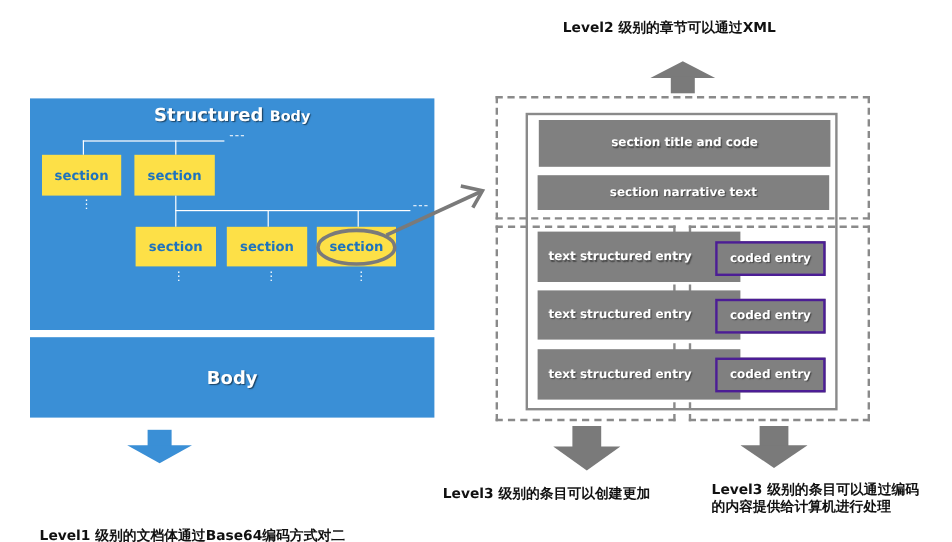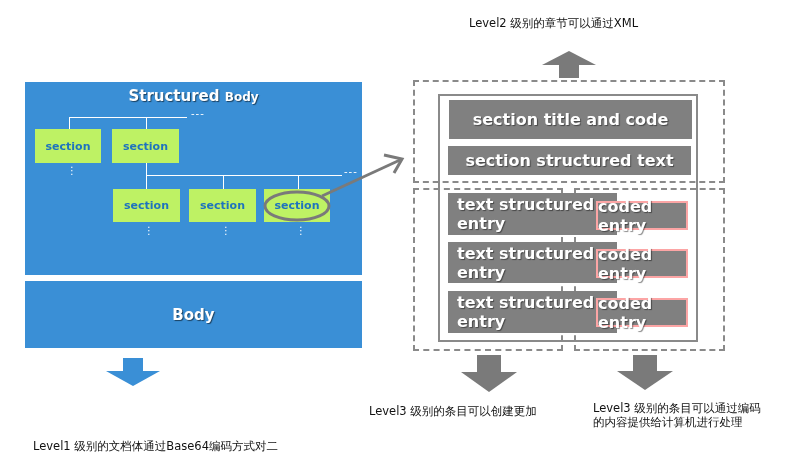--- a/index.html
+++ b/index.html
@@ -3,31 +3,31 @@
 <meta charset="utf-8">
 <style>
   html, body { margin:0; padding:0; background:#ffffff; }
   body { width:793px; height:452px; position:relative; overflow:hidden;
          font-family:"DejaVu Sans", "Liberation Sans", sans-serif; }
   .abs { position:absolute; }
   .blue { background:#3a8fd6; }
   .sb-title { color:#fff; font-weight:bold; font-size:15px; text-align:center;
               text-shadow:1px 1px 1px rgba(0,0,0,0.55); }
   .sb-title .small { font-size:12px; }
-  .sec { background:#bef264; color:#1e73be; font-weight:bold; font-size:11px;
+  .sec { background:#fde047; color:#1e73be; font-weight:bold; font-size:11px;
          display:flex; align-items:center; justify-content:center; }
   .line { background:#fff; }
   .dots { color:#fff; font-size:10px; line-height:6px; width:4px; text-align:center; }
-  .gbox { background:#808080; color:#fff; font-weight:bold; font-size:16px;
+  .gbox { background:#808080; color:#fff; font-weight:bold; font-size:10px;
           display:flex; align-items:center; justify-content:center;
           text-shadow:1px 1px 1px rgba(0,0,0,0.45); }
   .tse { justify-content:flex-start; padding-left:9px; box-sizing:border-box; }
-  .coded { border:2px solid #fca5a5; box-sizing:border-box; }
+  .coded { border:2px solid #4c1d95; box-sizing:border-box; }
   .dash { border:2px dashed #8a8a8a; box-sizing:border-box; }
-  .note { color:#111; font-weight:normal; font-size:11.5px; line-height:14px; }
+  .note { color:#111; font-weight:bold; font-size:11.5px; line-height:14px; }
 </style>
 </head>
 <body>
 
 <div class="abs blue" style="left:25px; top:82px; width:337px; height:193px;"></div>
 <div class="abs sb-title" style="left:25px; top:87px; width:337px;">
   <span>Structured</span>
   <span class="small">Body</span>
 </div>
 
@@ -85,21 +85,21 @@
 
 <div class="abs dash" style="left:413px; top:80px; width:312px; height:103px;"></div>
 
 <div class="abs dash" style="left:413px; top:188px; width:150px; height:163px;"></div>
 
 <div class="abs dash" style="left:574px; top:188px; width:151px; height:163px;"></div>
 
 <div class="abs" style="left:438px; top:94px; width:260px; height:248px; border:2px solid #8a8a8a; box-sizing:border-box;"></div>
 
 <div class="abs gbox" style="left:449px; top:100px; width:243px; height:39px;">section title and code</div>
-<div class="abs gbox" style="left:448px; top:146px; width:243px; height:29px;">section structured text</div>
+<div class="abs gbox" style="left:448px; top:146px; width:243px; height:29px;">section narrative text</div>
 
 <div class="abs gbox tse" style="left:448px; top:193px; width:169px; height:42px;">text structured entry</div>
 <div class="abs gbox coded" style="left:596px; top:201px; width:92px; height:29px;">coded entry</div>
 
 <div class="abs gbox tse" style="left:448px; top:242px; width:169px; height:41px;">text structured entry</div>
 <div class="abs gbox coded" style="left:596px; top:249px; width:92px; height:29px;">coded entry</div>
 
 <div class="abs gbox tse" style="left:448px; top:291px; width:169px; height:42px;">text structured entry</div>
 <div class="abs gbox coded" style="left:596px; top:298px; width:92px; height:29px;">coded entry</div>
 

